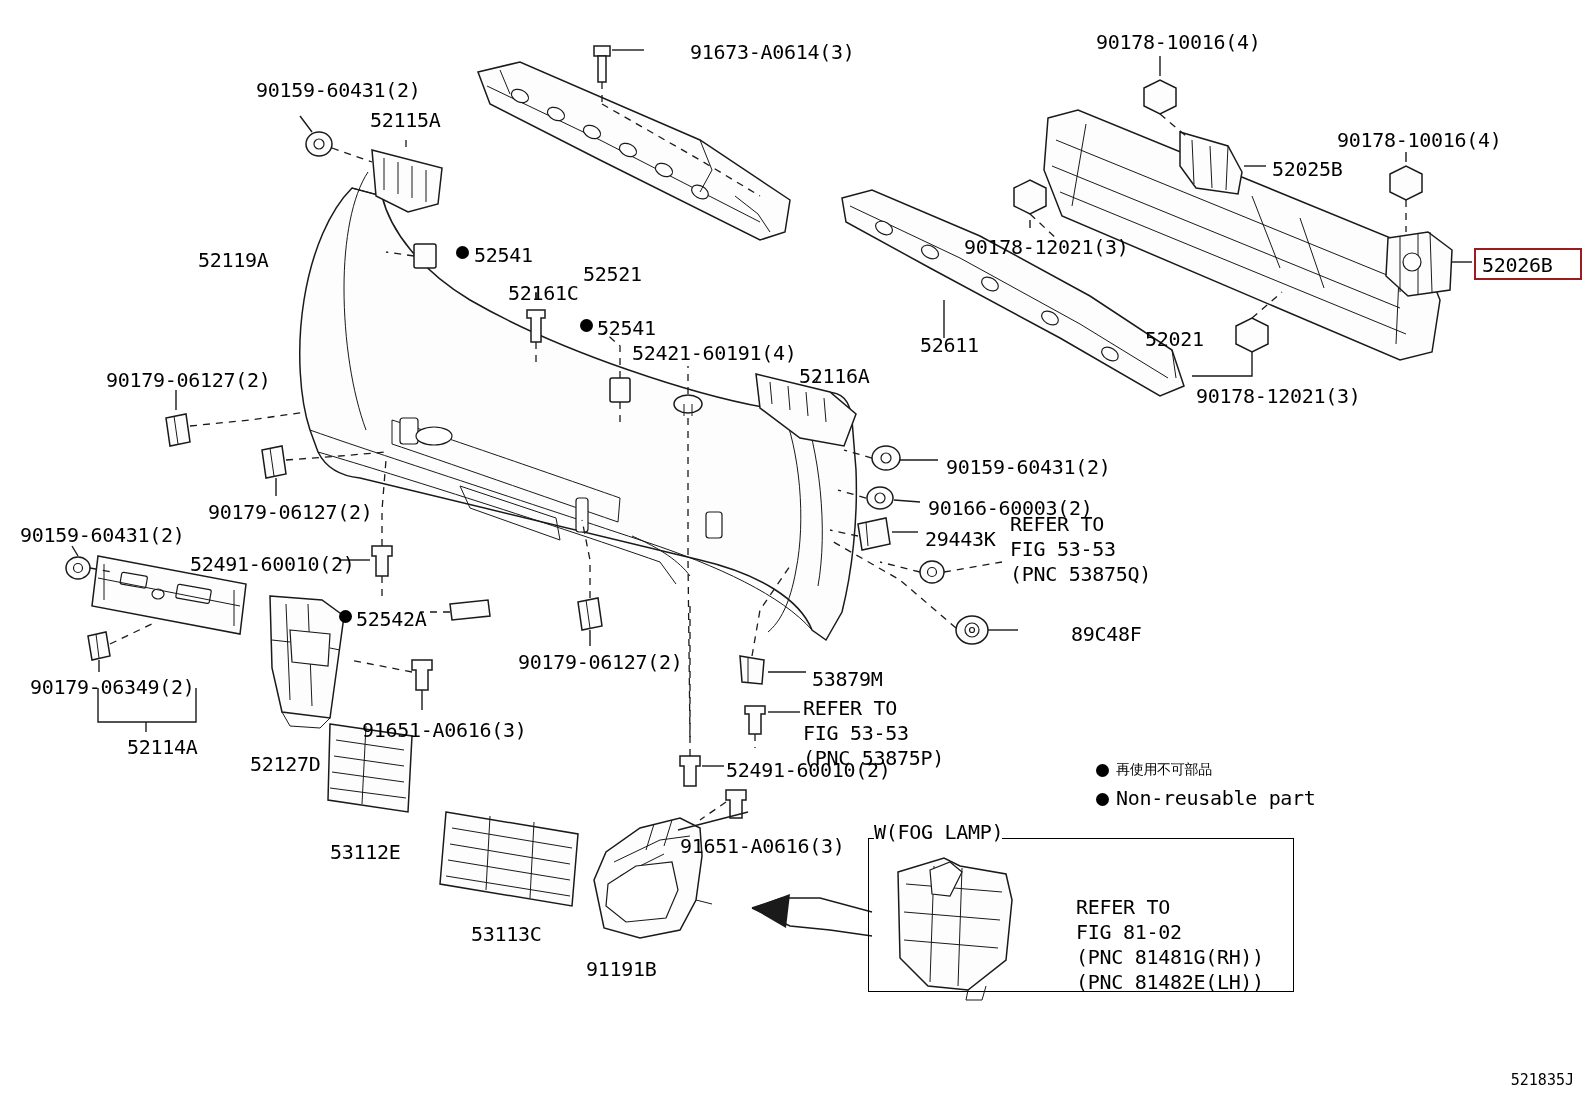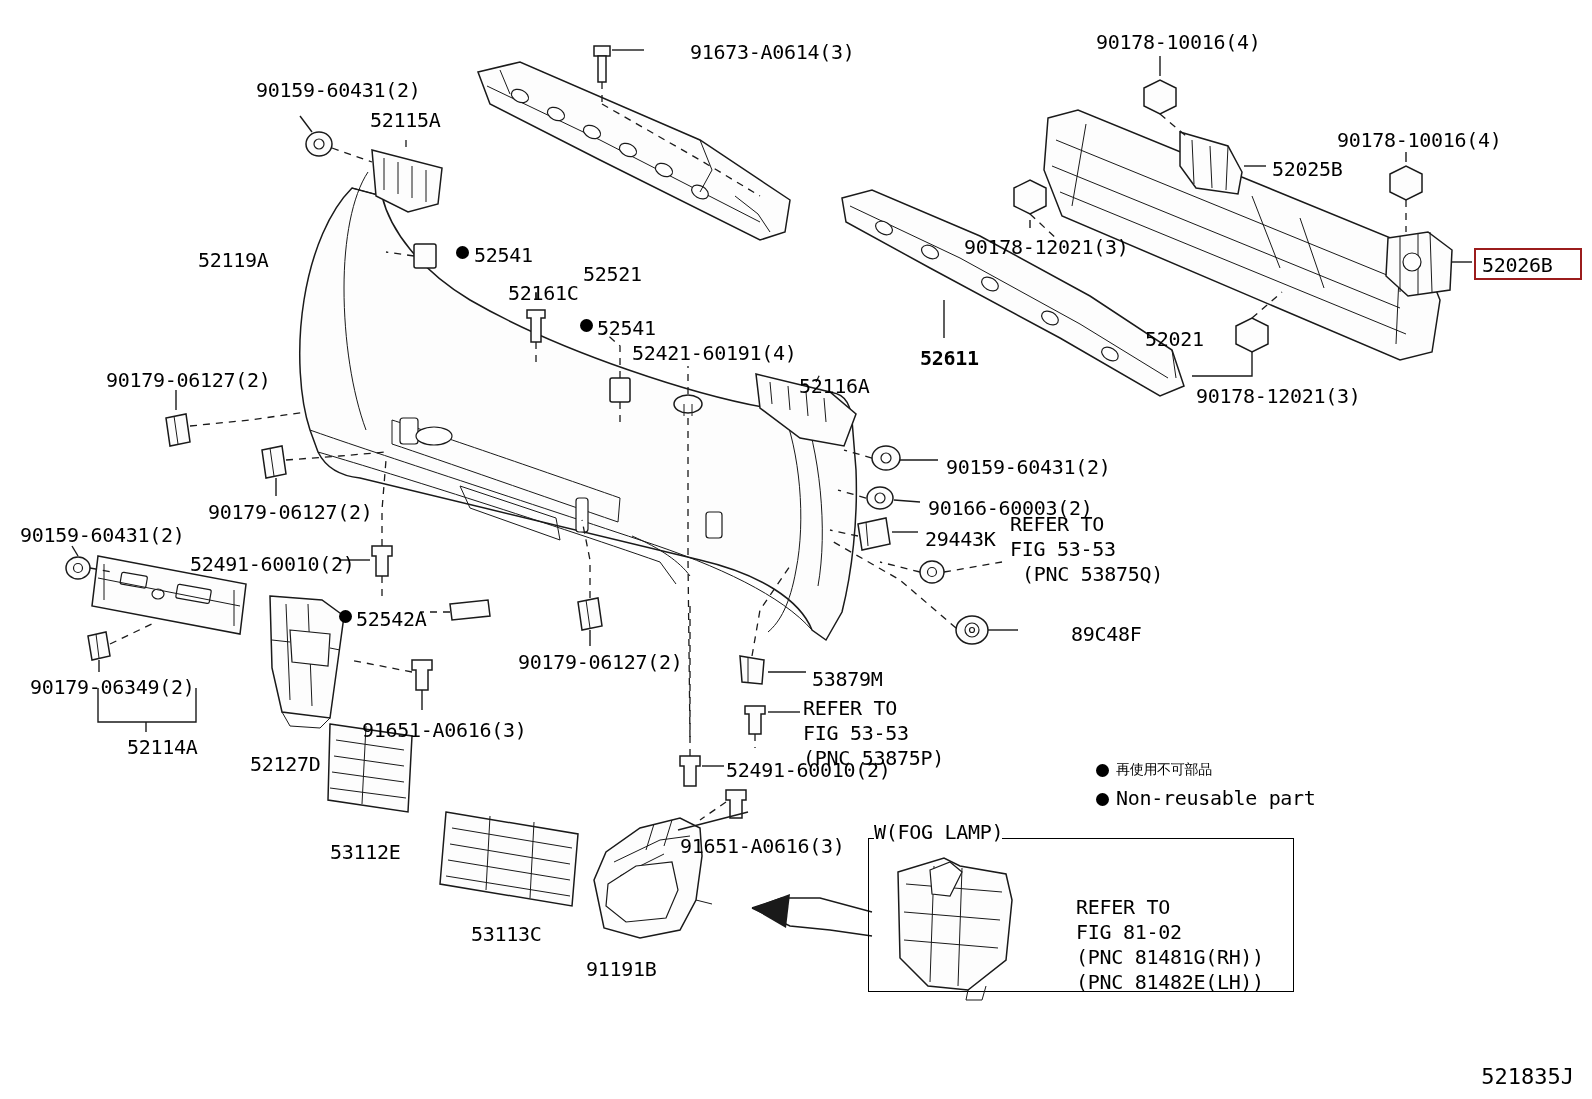--- a/index.html
+++ b/index.html
@@ -60,21 +60,21 @@
   .dash { stroke: #1a1a1a; stroke-width: 1.3; fill: none; stroke-dasharray: 7 6; }
   .part { stroke: #1a1a1a; stroke-width: 1.5; fill: #fdfdfd; }
   .part-light { stroke: #1a1a1a; stroke-width: 1.2; fill: #ffffff; }
   .thin { stroke: #1a1a1a; stroke-width: 1.0; fill: none; }
   .arrowhead { fill: #1a1a1a; }
   .code-bottom {
     position: absolute;
     right: 18px;
     bottom: 10px;
     font-family: "DejaVu Sans Mono", monospace;
-    font-size: 22px;
+    font-size: 15px;
     color: #000;
   }
 </style>
 </head>
 <body>
 
 <div id="canvas">
 
   <svg class="overlay" viewBox="0 0 1592 1099">
 
@@ -401,22 +401,22 @@
   <div class="lbl" style="left:1337px; top:128px;">90178-10016(4)</div>
   <div class="lbl" style="left:1272px; top:157px;">52025B</div>
   <div class="lbl" style="left:198px; top:248px;">52119A</div>
   <div class="lbl" style="left:474px; top:243px;">52541</div>
   <div class="lbl" style="left:583px; top:262px;">52521</div>
   <div class="lbl" style="left:508px; top:281px;">52161C</div>
   <div class="lbl" style="left:964px; top:235px;">90178-12021(3)</div>
   <div class="lbl" style="left:1145px; top:299px;margin-top:28px;">52021</div>
   <div class="lbl" style="left:597px; top:316px;">52541</div>
   <div class="lbl" style="left:632px; top:341px;">52421-60191(4)</div>
-  <div class="lbl" style="left:799px; top:374px;">52116A</div>
-  <div class="lbl" style="left:920px; top:346px;font-weight:bold;">52611</div>
+  <div class="lbl" style="left:799px; top:364px;">52116A</div>
+  <div class="lbl" style="left:920px; top:333px;">52611</div>
   <div class="lbl" style="left:1196px; top:384px;">90178-12021(3)</div>
   <div class="lbl" style="left:106px; top:368px;">90179-06127(2)</div>
   <div class="lbl" style="left:946px; top:455px;">90159-60431(2)</div>
   <div class="lbl" style="left:208px; top:500px;">90179-06127(2)</div>
   <div class="lbl" style="left:928px; top:496px;">90166-60003(2)</div>
   <div class="lbl" style="left:925px; top:527px;">29443K</div>
   <div class="lbl" style="left:20px; top:523px;">90159-60431(2)</div>
   <div class="lbl" style="left:190px; top:552px;">52491-60010(2)</div>
   <div class="lbl" style="left:356px; top:607px;">52542A</div>
   <div class="lbl" style="left:1026px; top:622px;margin-left:45px;">89C48F</div>
@@ -430,21 +430,21 @@
   <div class="lbl" style="left:330px; top:840px;">53112E</div>
   <div class="lbl" style="left:680px; top:834px;">91651-A0616(3)</div>
   <div class="lbl" style="left:471px; top:922px;">53113C</div>
   <div class="lbl" style="left:586px; top:957px;">91191B</div>
 
   <div class="highlight-box" style="left:1474px; top:248px; width:108px; height:32px;"></div>
   <div class="lbl" style="left:1482px; top:253px;">52026B</div>
 
   <div class="lbl multi" style="left:1010px; top:512px;">REFER TO</div>
   <div class="lbl multi" style="left:1010px; top:537px;">FIG 53-53</div>
-  <div class="lbl multi" style="left:1010px; top:562px;margin-left:12px;">(PNC 53875Q)</div>
+  <div class="lbl multi" style="left:1010px; top:562px;">(PNC 53875Q)</div>
 
   <div class="lbl multi" style="left:803px; top:696px;">REFER TO</div>
   <div class="lbl multi" style="left:803px; top:721px;">FIG 53-53</div>
   <div class="lbl multi" style="left:803px; top:746px;">(PNC 53875P)</div>
 
   <div class="lbl jp" style="left:1116px; top:757px;">再使用不可部品</div>
   <div class="lbl" style="left:1116px; top:786px;">Non-reusable part</div>
 
   <div class="legend-box" style="left:868px; top:838px; width:426px; height:154px;"></div>
   <div class="legend-notch" style="left:874px; top:830px; width:128px; height:18px;"></div>

